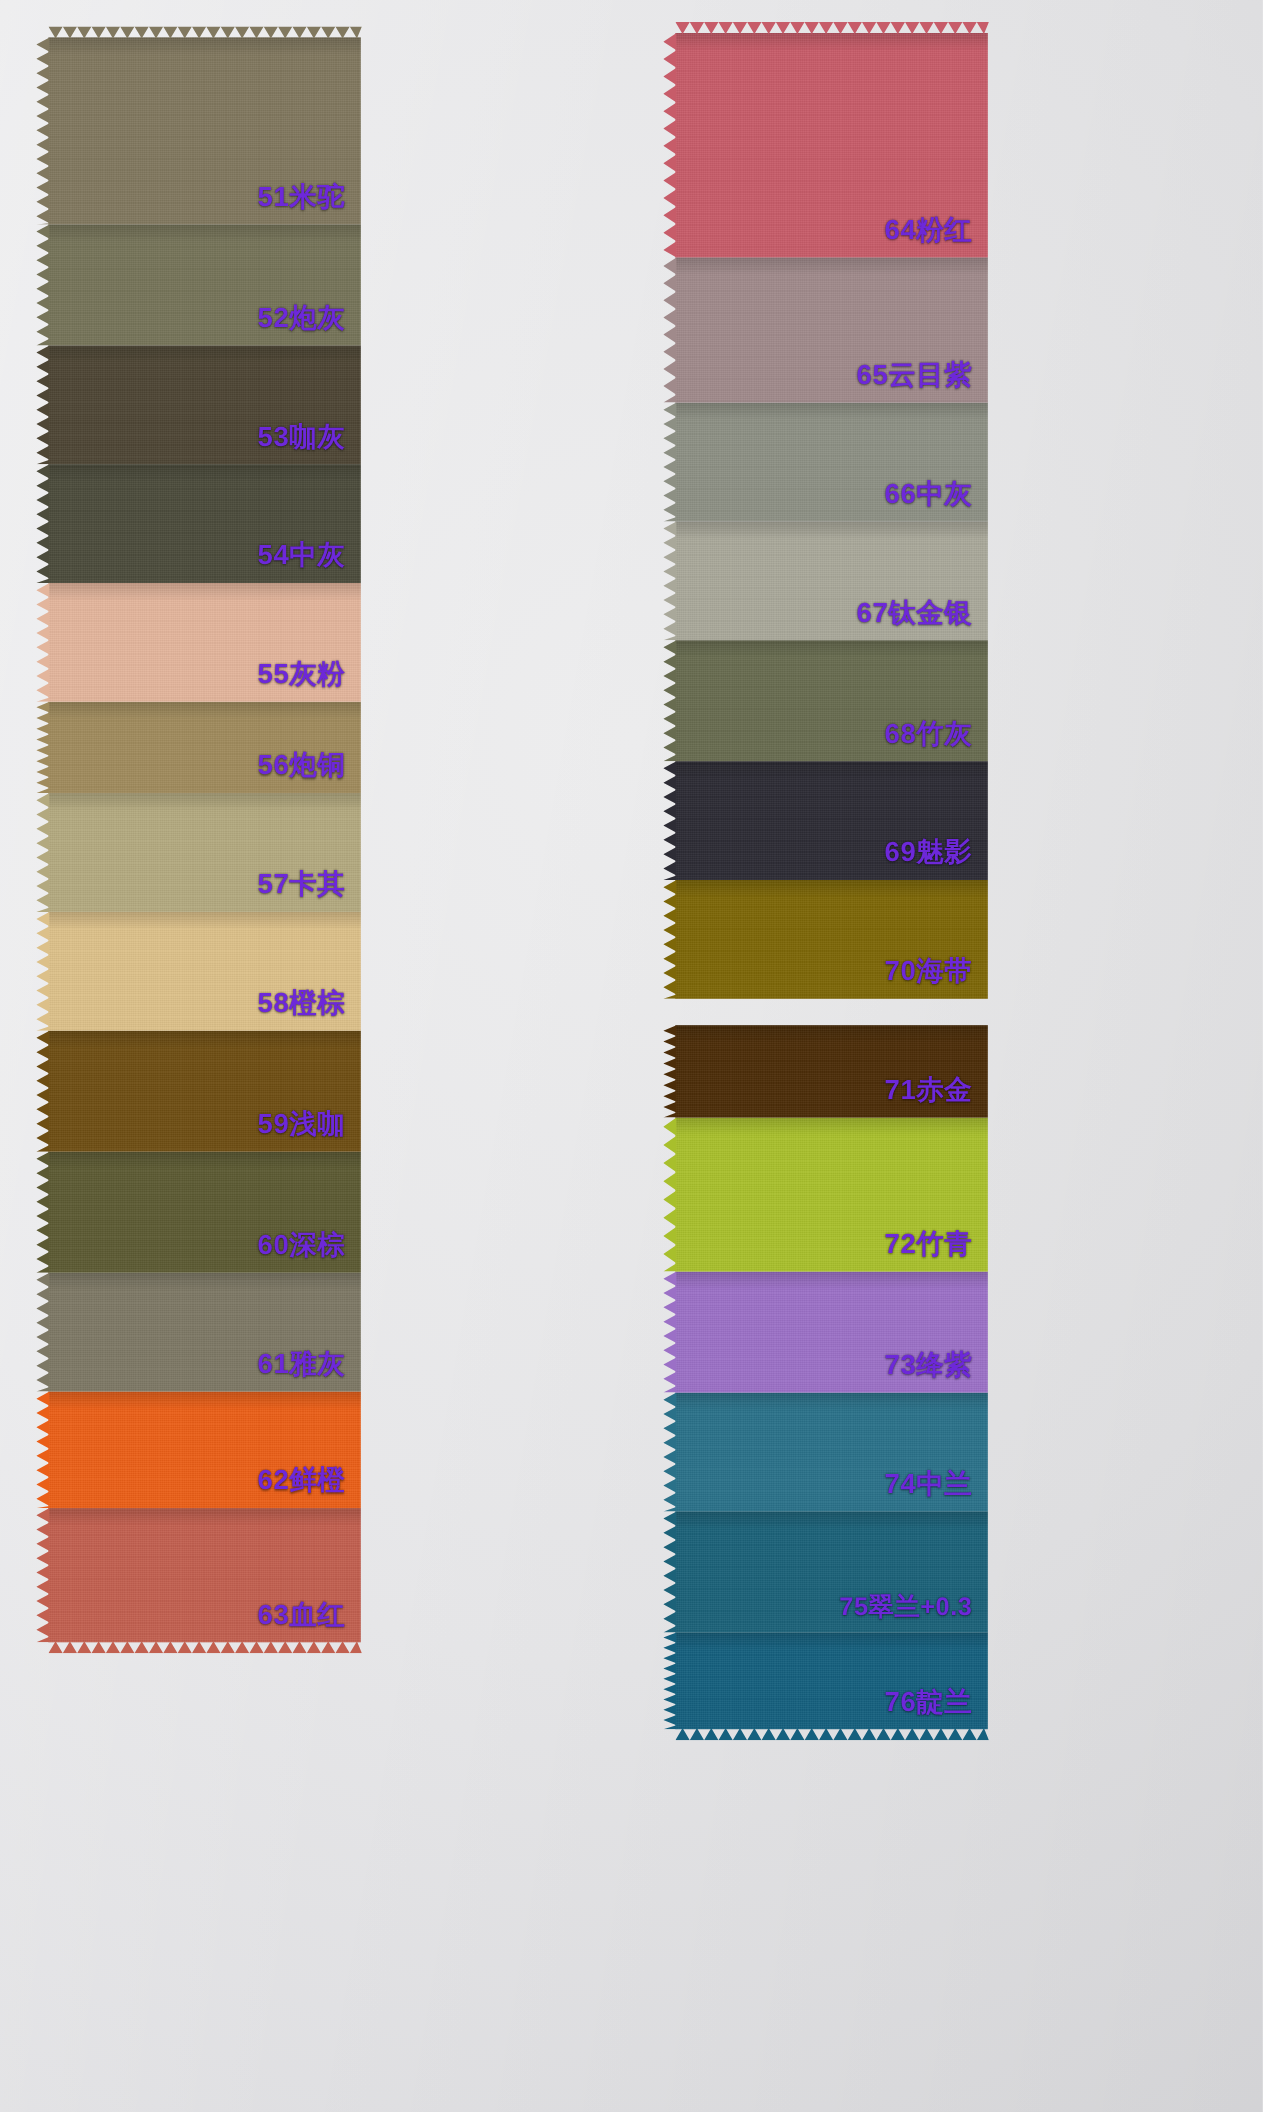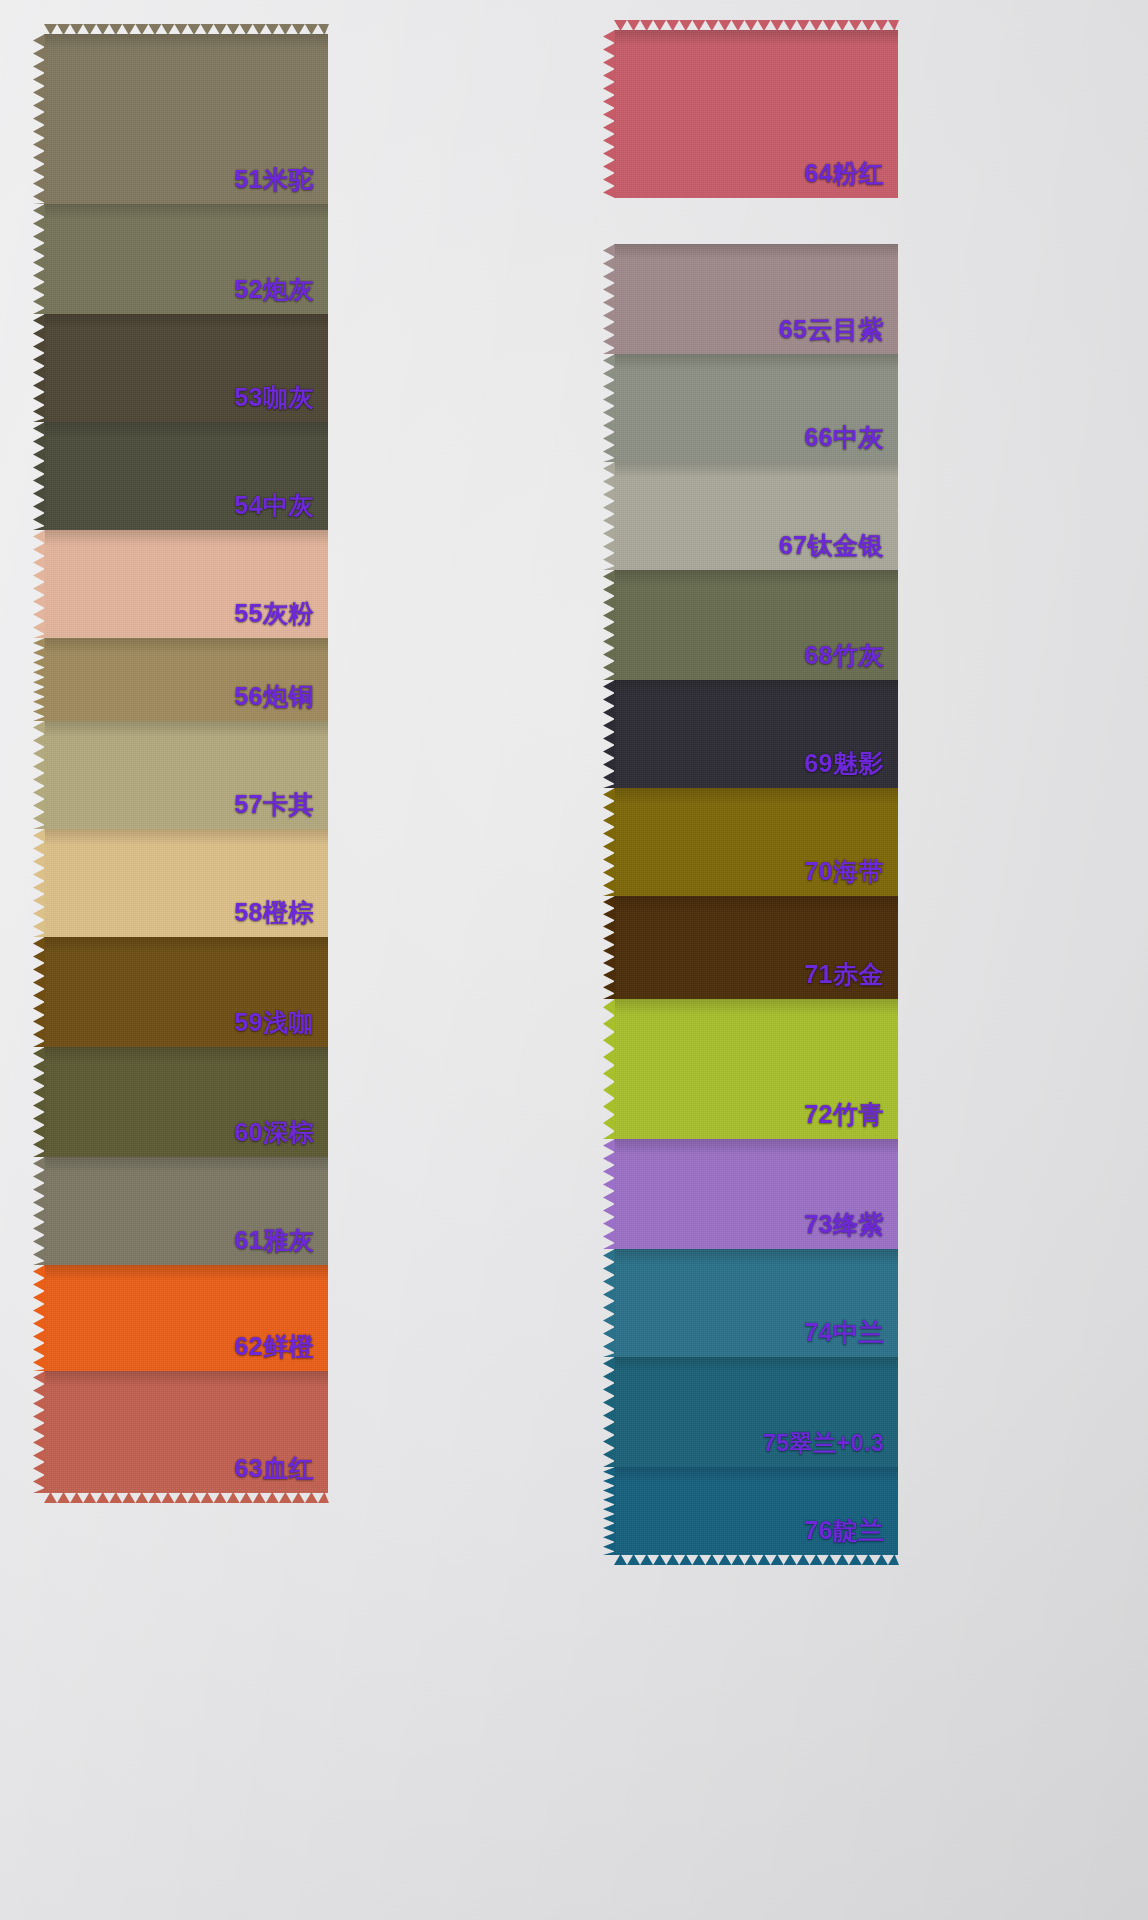--- a/index.html
+++ b/index.html
@@ -242,35 +242,35 @@
         </div>
         <div class="pink-bottom">
           <svg viewBox="0 0 284 11" preserveAspectRatio="none">
             <path d="M0,11 L6.5,0 L13,11 L19.5,0 L26,11 L32.5,0 L39,11 L45.5,0 L52,11 L58.5,0 L65,11 L71.5,0 L78,11 L84.5,0 L91,11 L97.5,0 L104,11 L110.5,0 L117,11 L123.5,0 L130,11 L136.5,0 L143,11 L149.5,0 L156,11 L162.5,0 L169,11 L175.5,0 L182,11 L188.5,0 L195,11 L201.5,0 L208,11 L214.5,0 L221,11 L227.5,0 L234,11 L240.5,0 L247,11 L253.5,0 L260,11 L266.5,0 L273,11 L279.5,0 L284,11 L284,11 Z" fill="#c26050"></path>
           </svg>
         </div>
         <div class="label">63血红</div>
       </div>
     </div>
   <div class="column" id="column-right">
-      <div class="swatch" style="height: 168px; z-index: 13;">
+      <div class="swatch" style="height: 204px; z-index: 13;">
         <div class="fill" style="background: rgb(199, 92, 105);"></div>
         <div class="pink-left">
           <svg viewBox="0 0 12 168" preserveAspectRatio="none">
             <path d="M12,0 L0,6.5 L12,13 L0,19.5 L12,26 L0,32.5 L12,39 L0,45.5 L12,52 L0,58.5 L12,65 L0,71.5 L12,78 L0,84.5 L12,91 L0,97.5 L12,104 L0,110.5 L12,117 L0,123.5 L12,130 L0,136.5 L12,143 L0,149.5 L12,156 L0,162.5 L12,168 L12,168 Z" fill="#c75c69"></path>
           </svg>
         </div>
         <div class="pink-top">
           <svg viewBox="0 0 284 11" preserveAspectRatio="none">
             <path d="M0,0 L6.5,11 L13,0 L19.5,11 L26,0 L32.5,11 L39,0 L45.5,11 L52,0 L58.5,11 L65,0 L71.5,11 L78,0 L84.5,11 L91,0 L97.5,11 L104,0 L110.5,11 L117,0 L123.5,11 L130,0 L136.5,11 L143,0 L149.5,11 L156,0 L162.5,11 L169,0 L175.5,11 L182,0 L188.5,11 L195,0 L201.5,11 L208,0 L214.5,11 L221,0 L227.5,11 L234,0 L240.5,11 L247,0 L253.5,11 L260,0 L266.5,11 L273,0 L279.5,11 L284,0 L284,0 Z" fill="#c75c69"></path>
           </svg>
         </div>
         <div class="label">64粉红</div>
       </div>
-      <div class="swatch" style="height: 110px; z-index: 12; margin-top: 46px;">
+      <div class="swatch" style="height: 132px; z-index: 12;">
         <div class="fill" style="background: rgb(160, 138, 139);"></div>
         <div class="pink-left">
           <svg viewBox="0 0 12 110" preserveAspectRatio="none">
             <path d="M12,0 L0,6.5 L12,13 L0,19.5 L12,26 L0,32.5 L12,39 L0,45.5 L12,52 L0,58.5 L12,65 L0,71.5 L12,78 L0,84.5 L12,91 L0,97.5 L12,104 L0,110 L12,110 Z" fill="#a08a8b"></path>
           </svg>
         </div>
         <div class="label">65云目紫</div>
       </div>
       <div class="swatch" style="height: 108px; z-index: 11;">
         <div class="fill" style="background: rgb(141, 144, 132);"></div>
@@ -310,21 +310,21 @@
       </div>
       <div class="swatch" style="height: 108px; z-index: 7;">
         <div class="fill" style="background: rgb(125, 103, 8);"></div>
         <div class="pink-left">
           <svg viewBox="0 0 12 108" preserveAspectRatio="none">
             <path d="M12,0 L0,6.5 L12,13 L0,19.5 L12,26 L0,32.5 L12,39 L0,45.5 L12,52 L0,58.5 L12,65 L0,71.5 L12,78 L0,84.5 L12,91 L0,97.5 L12,104 L0,108 L12,108 Z" fill="#7d6708"></path>
           </svg>
         </div>
         <div class="label">70海带</div>
       </div>
-      <div class="swatch" style="height: 103px; z-index: 6;">
+      <div class="swatch" style="height: 84px; z-index: 6; margin-top: 24px;">
         <div class="fill" style="background: rgb(76, 45, 9);"></div>
         <div class="pink-left">
           <svg viewBox="0 0 12 110" preserveAspectRatio="none">
             <path d="M12,0 L0,6.5 L12,13 L0,19.5 L12,26 L0,32.5 L12,39 L0,45.5 L12,52 L0,58.5 L12,65 L0,71.5 L12,78 L0,84.5 L12,91 L0,97.5 L12,104 L0,110 L12,110 Z" fill="#4c2d09"></path>
           </svg>
         </div>
         <div class="label">71赤金</div>
       </div>
       <div class="swatch" style="height: 140px; z-index: 5;">
         <div class="fill" style="background: rgb(168, 191, 44);"></div>

